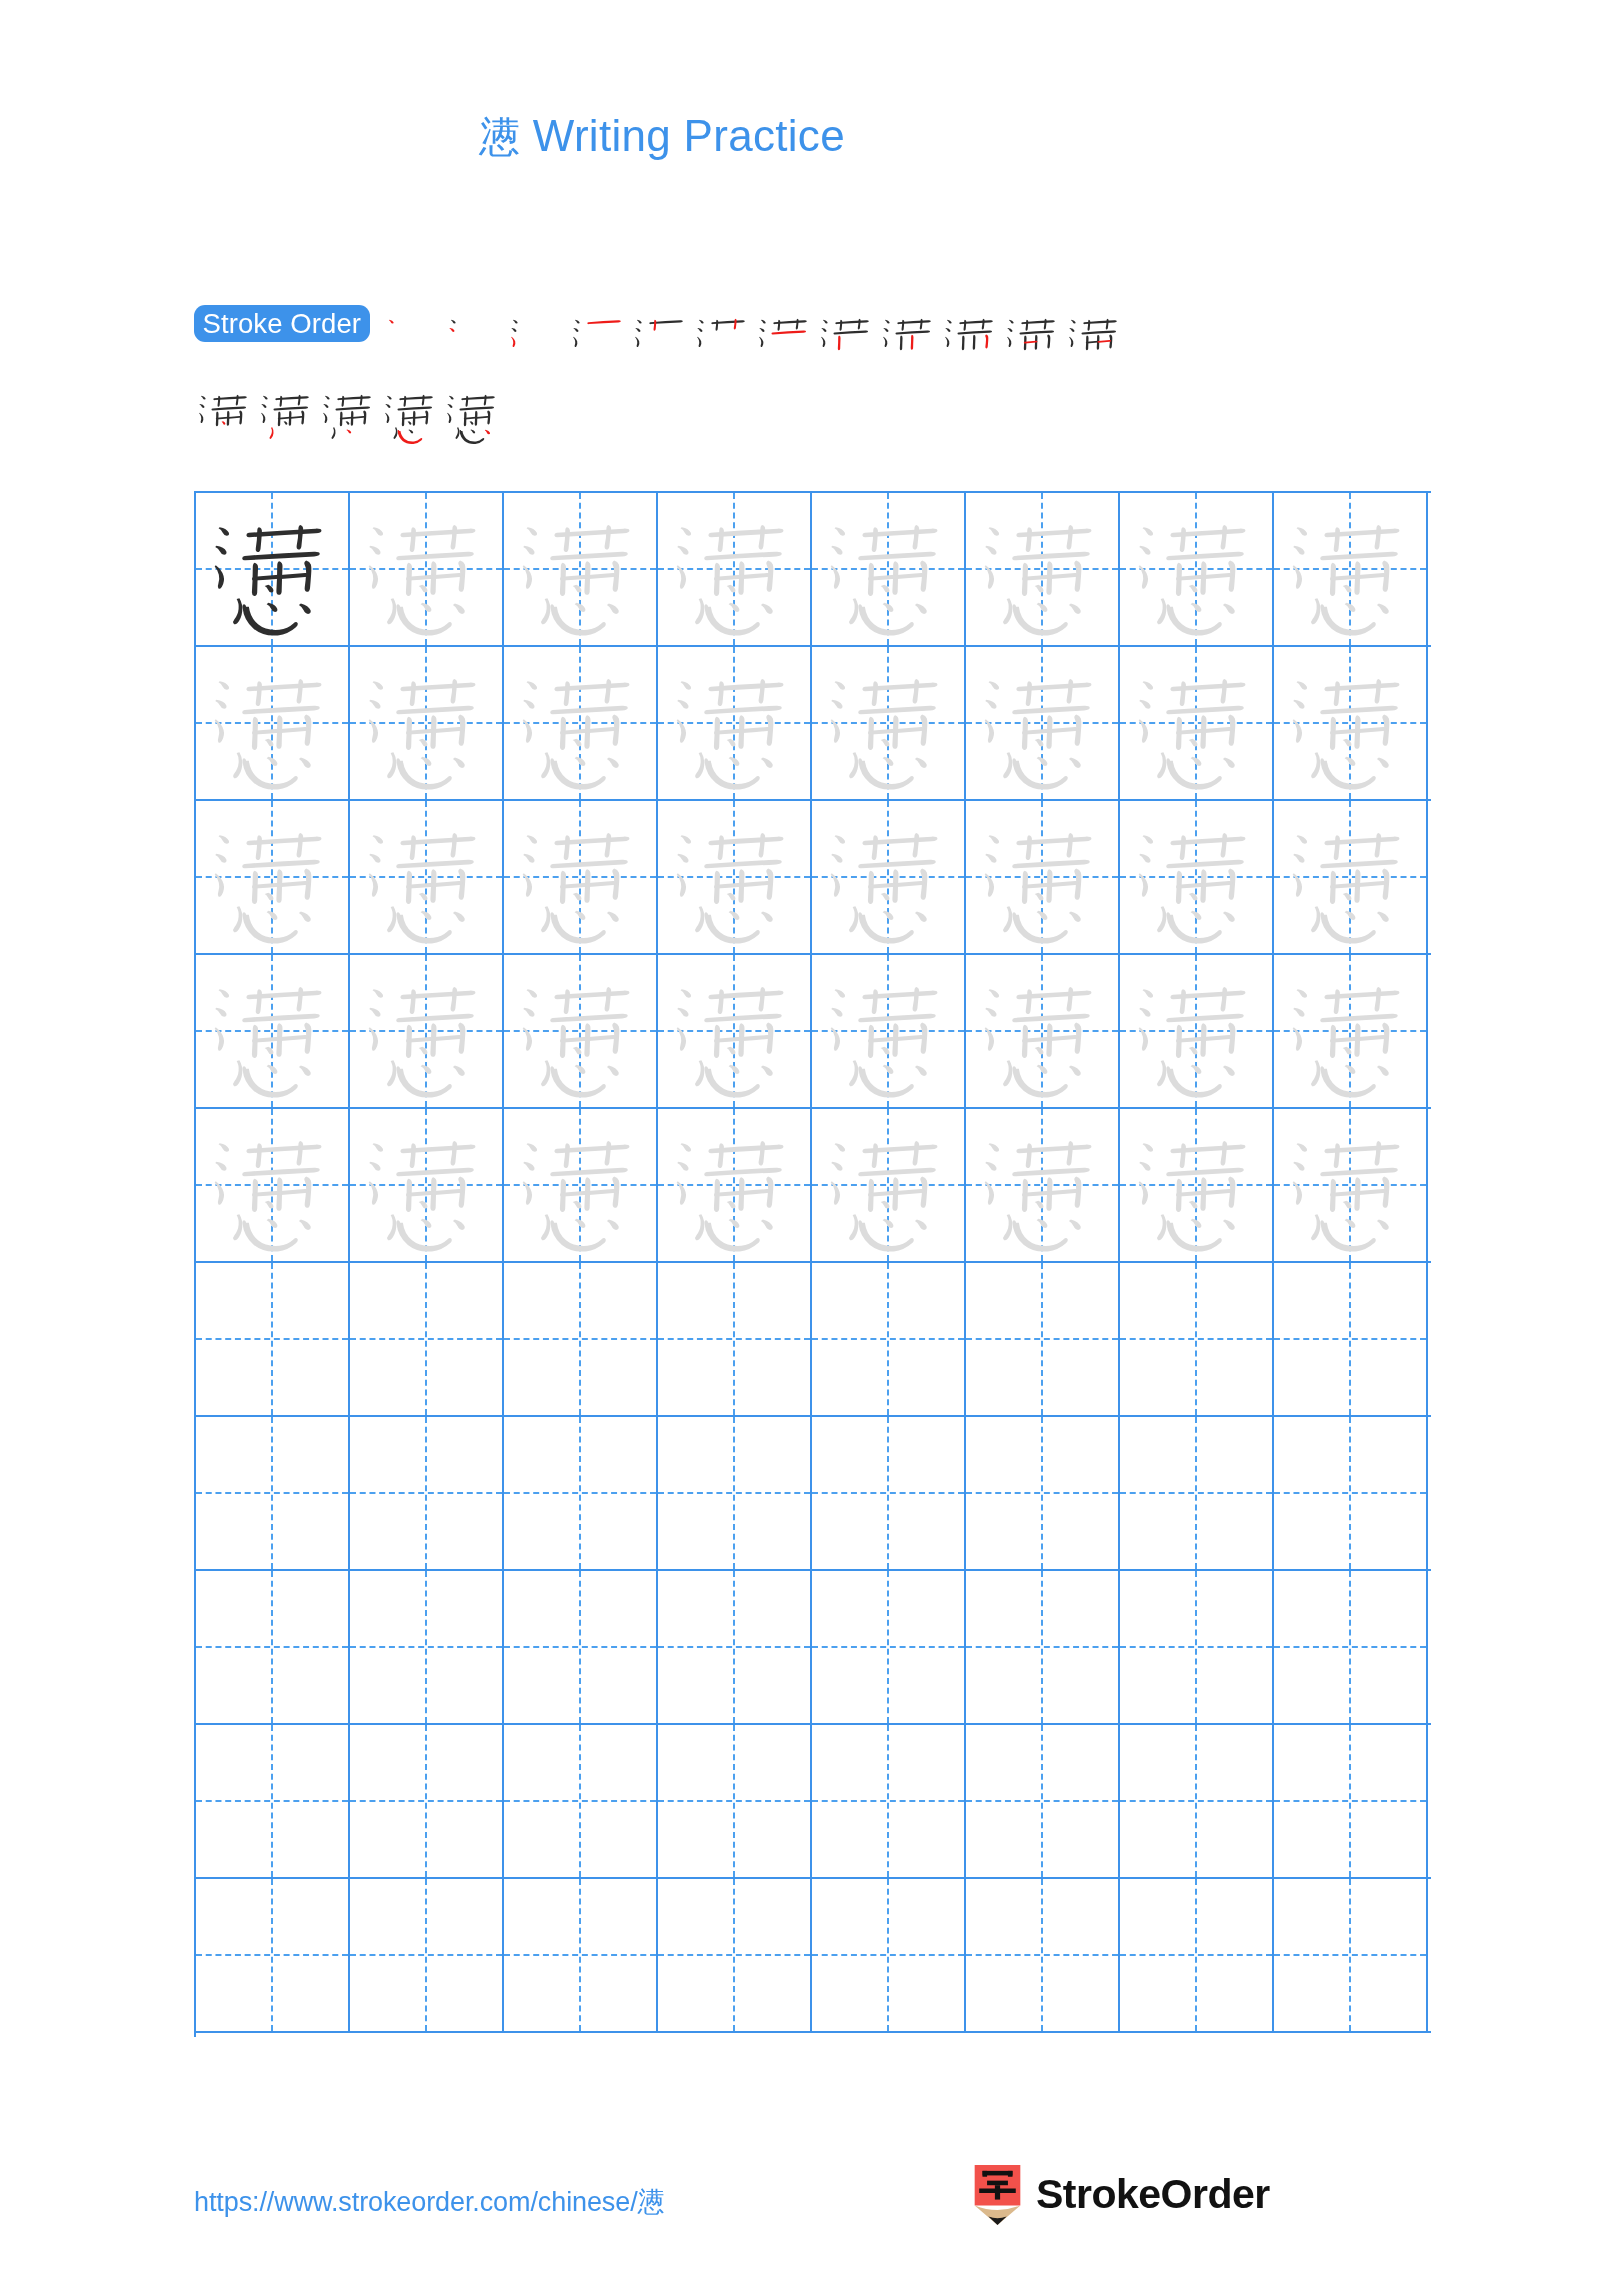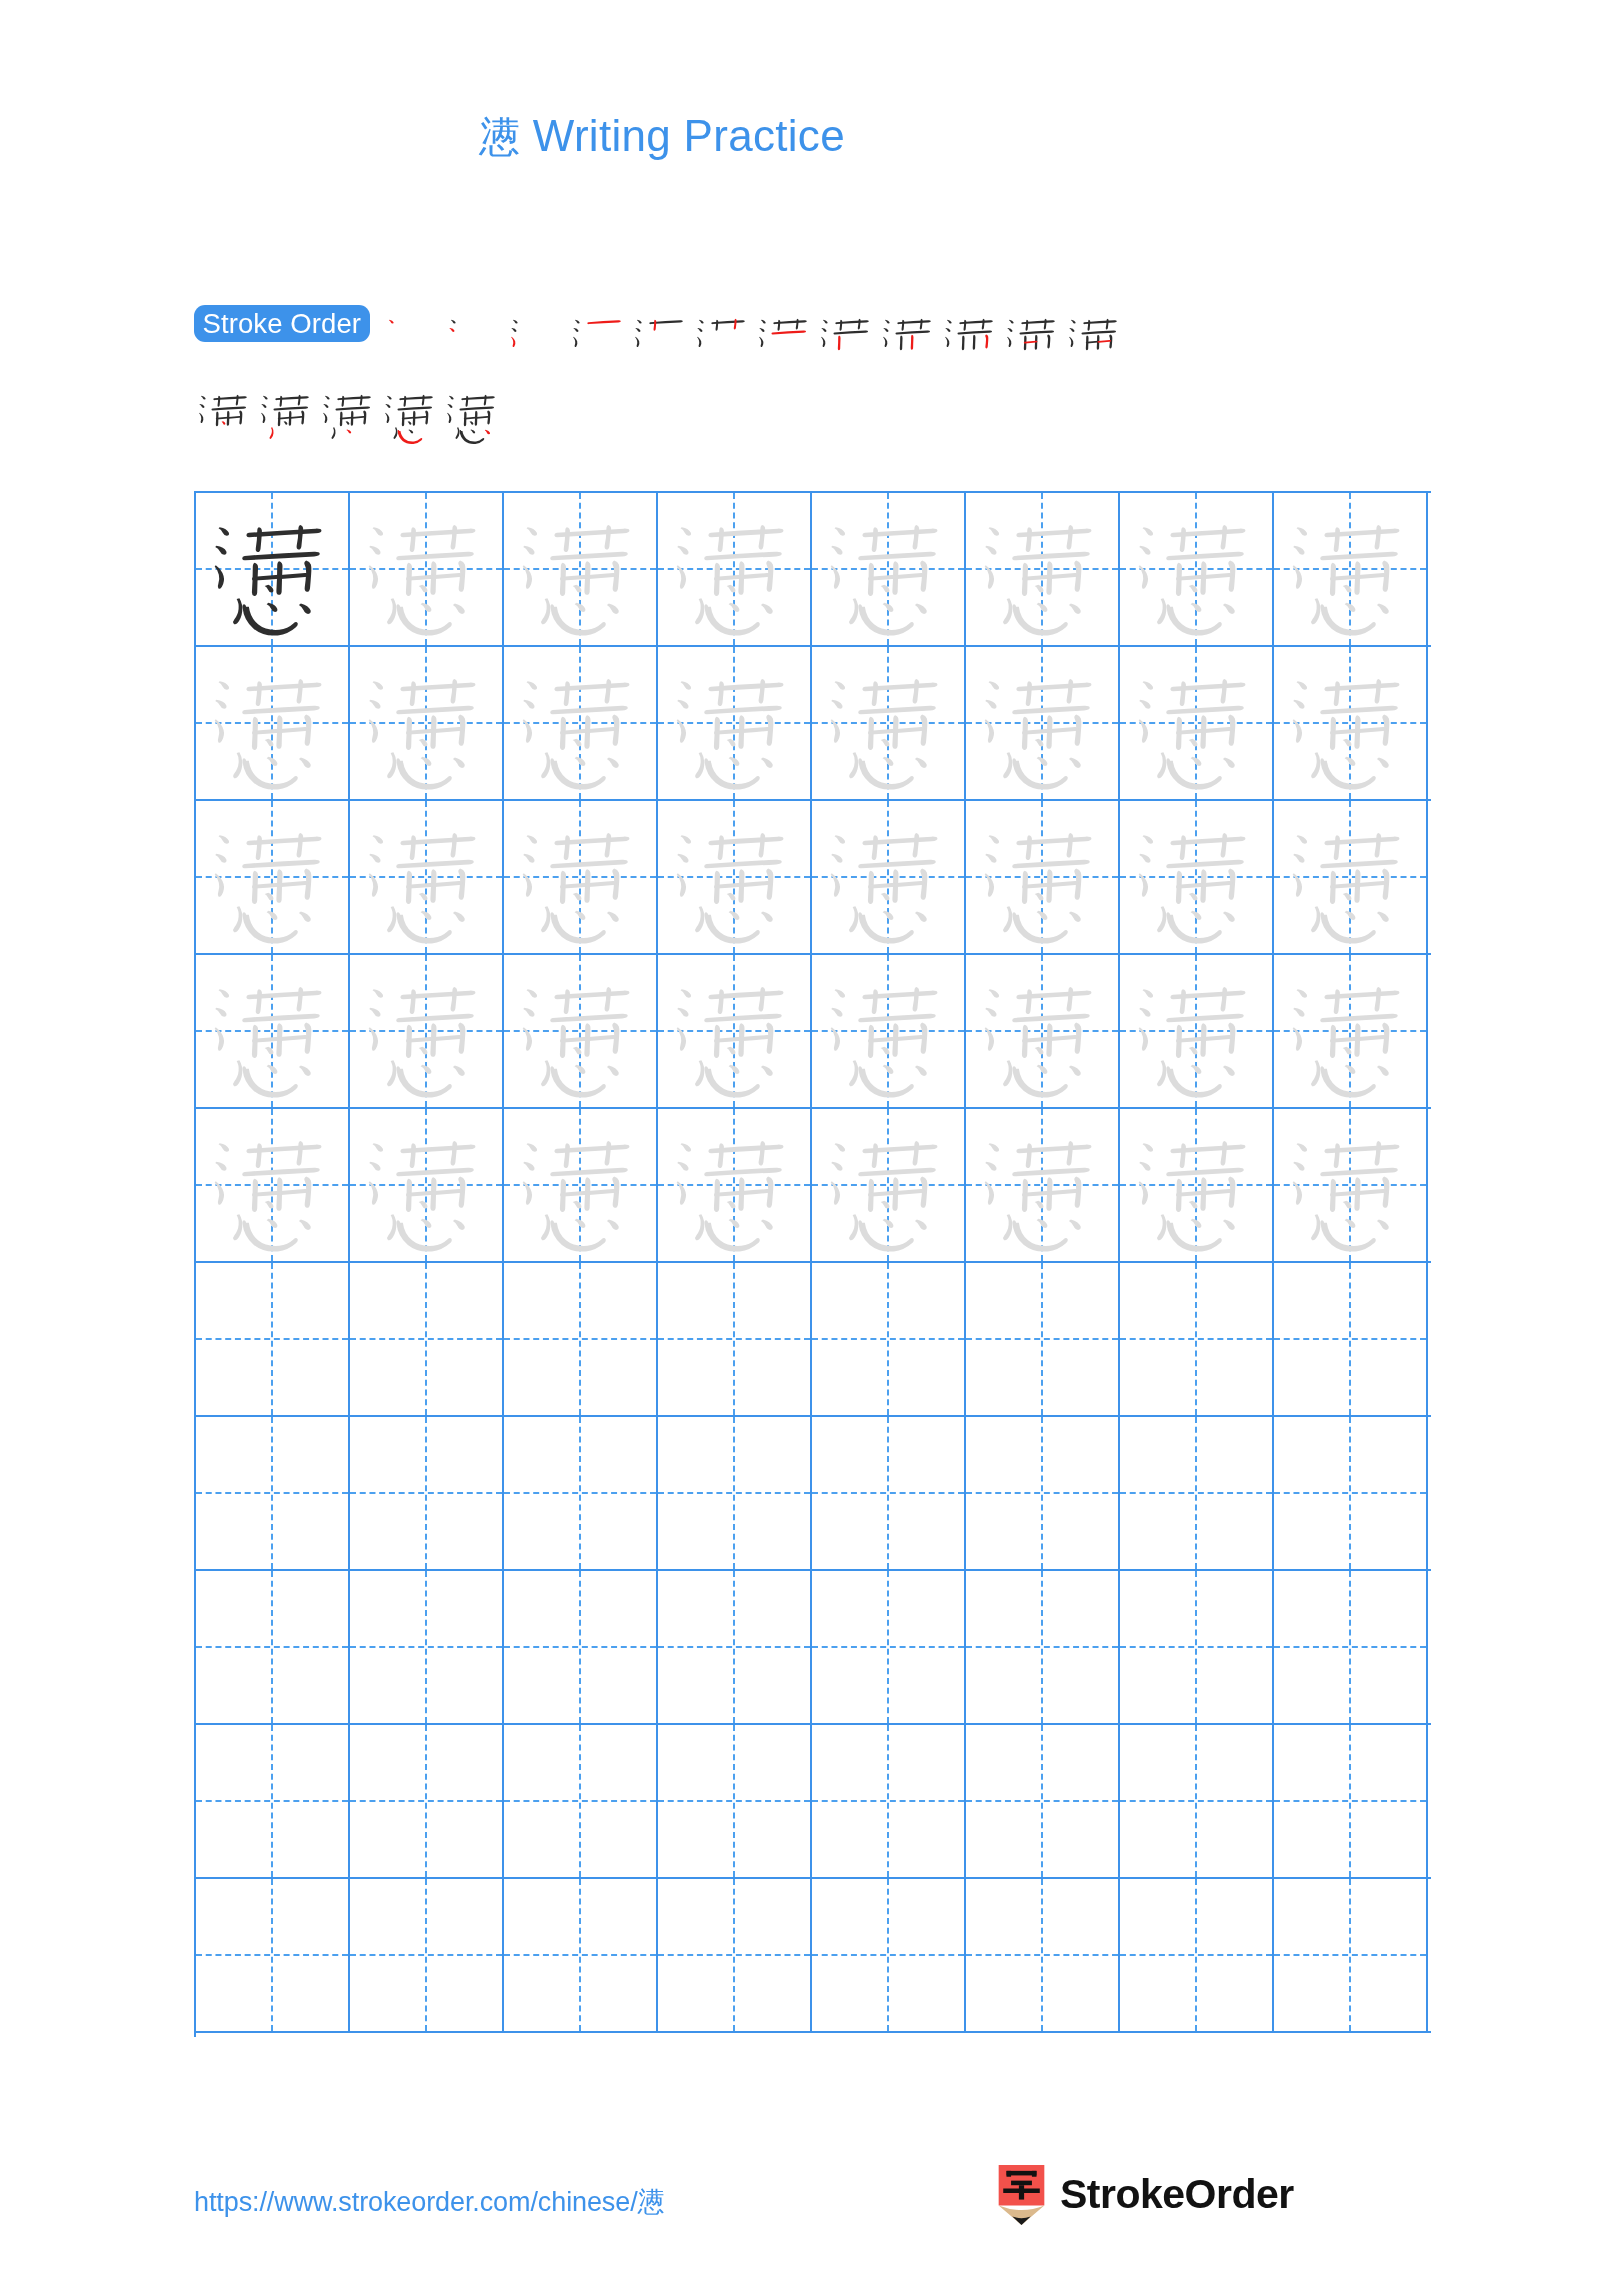--- a/index.html
+++ b/index.html
@@ -130,21 +130,21 @@
     color: #3d92ea;
     font-size: 27px;
     letter-spacing: -0.1px;
     white-space: nowrap;
     text-decoration: none;
   }
   .footer-url .han { font-family: "DejaVu Sans", sans-serif; }
 
   .footer-brand {
     position: absolute;
-    left: 996px;
+    left: 972px;
     top: 2167px;
     display: flex;
     align-items: center;
     height: 55px;
   }
   .brand-logo {
     width: 51px;
     height: 60px;
     position: relative;
     margin-right: 13px;

